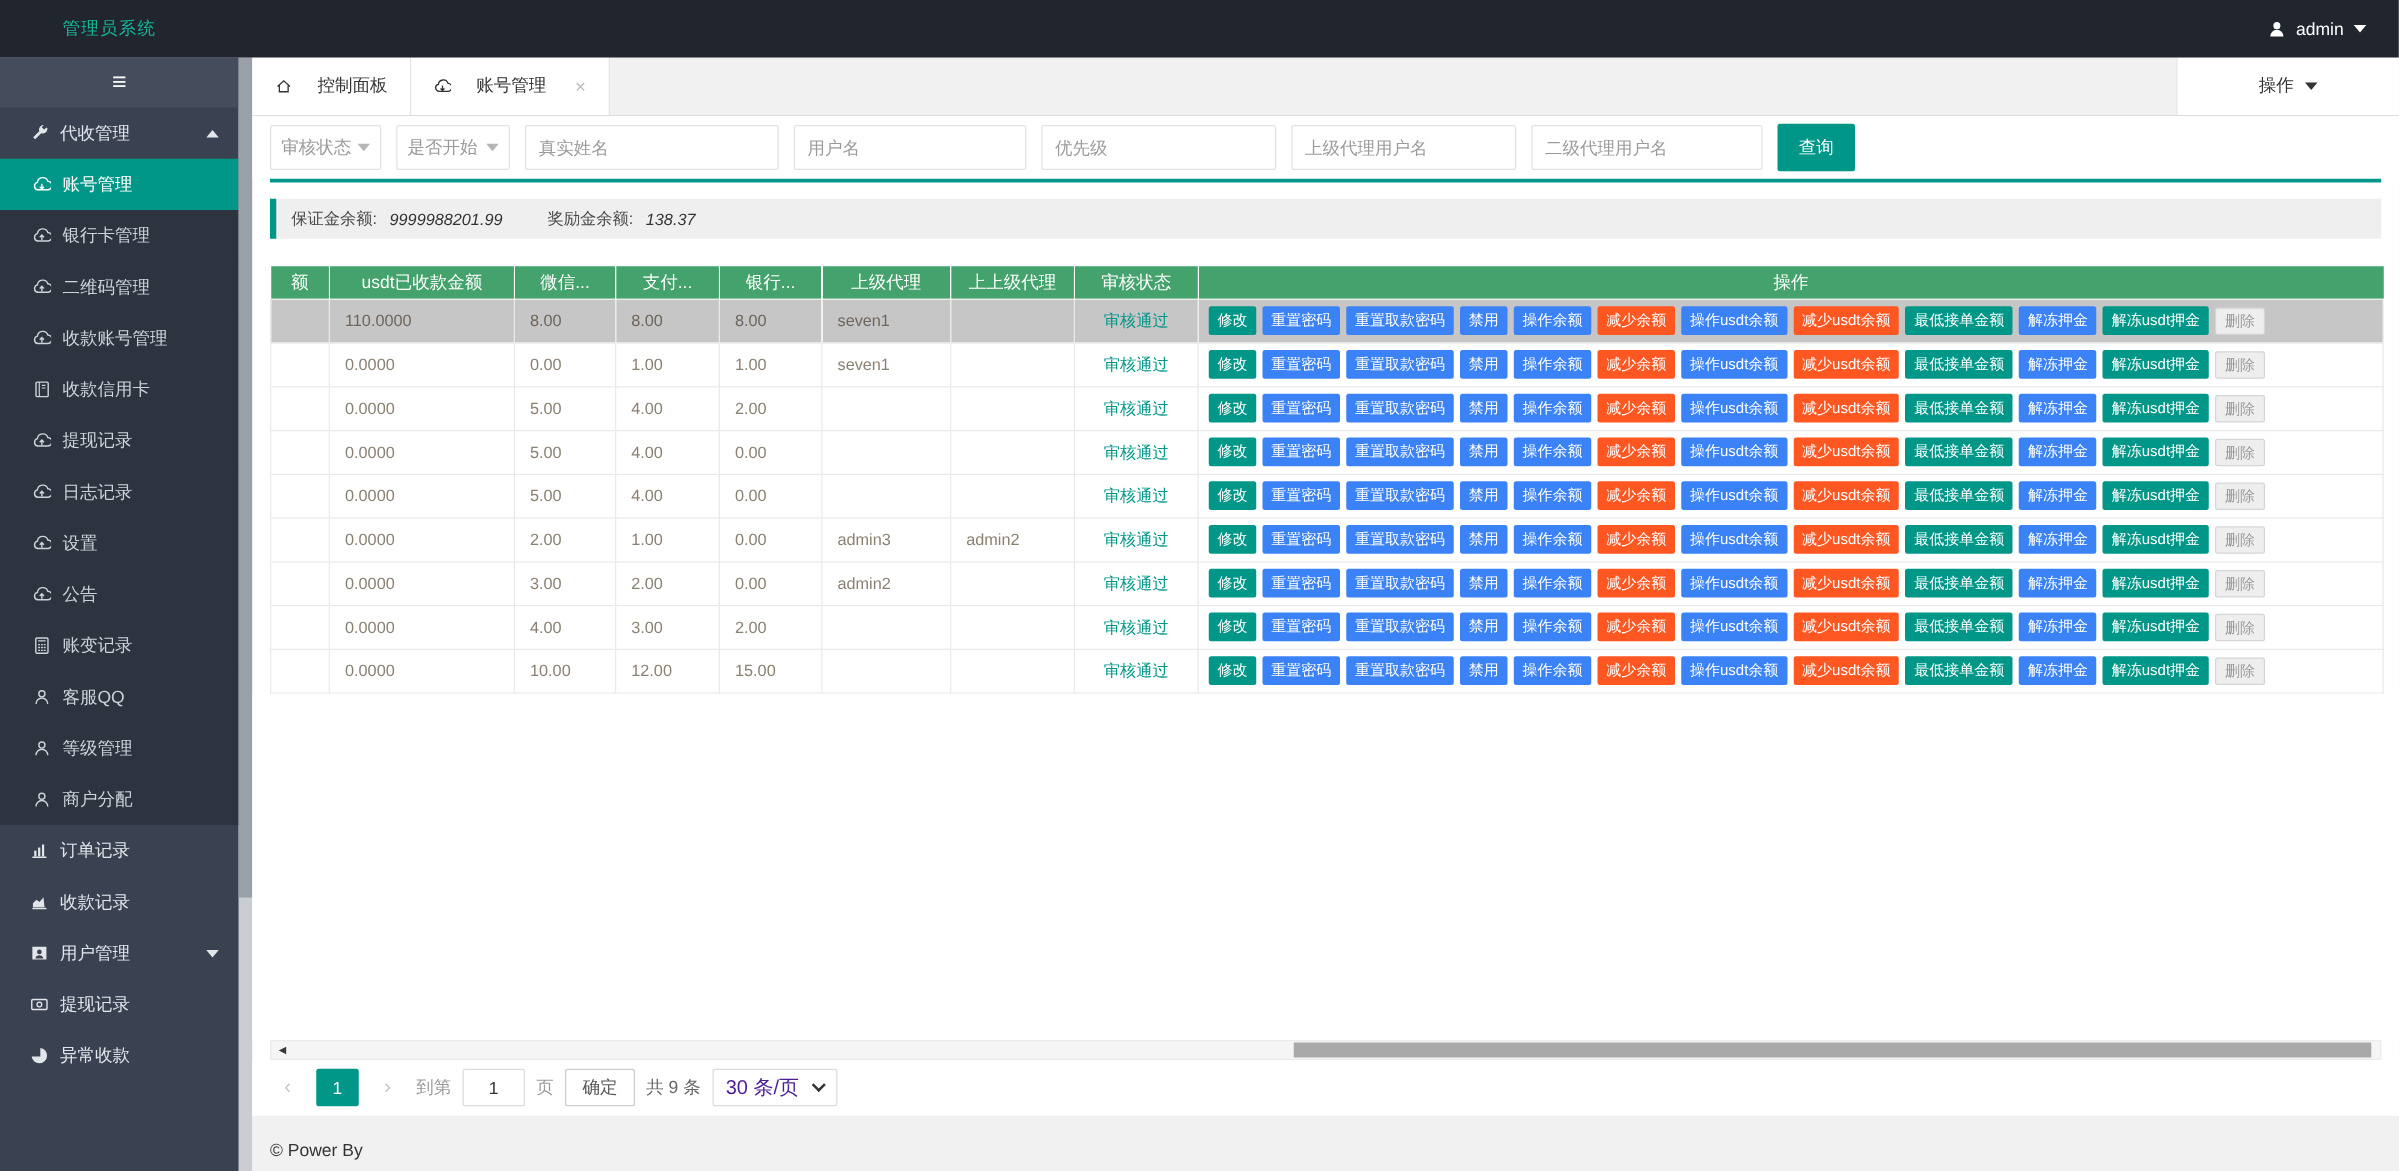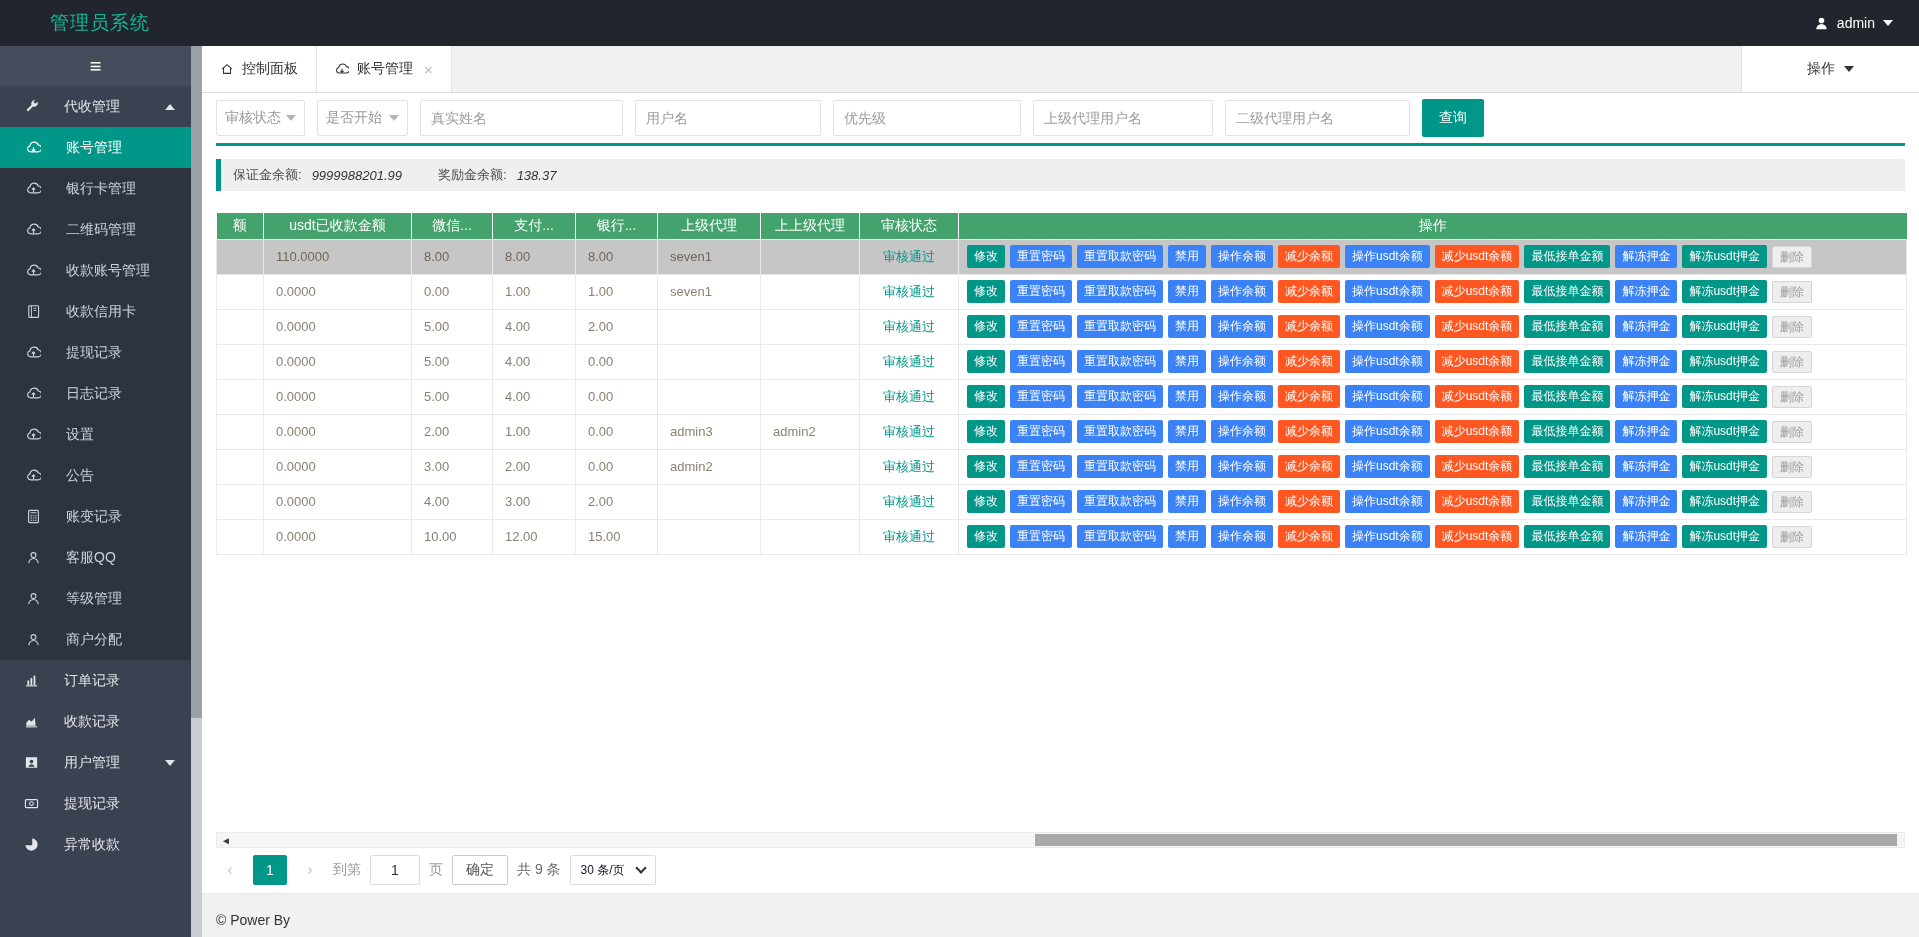--- a/index.html
+++ b/index.html
@@ -1,41 +1,41 @@
 <!DOCTYPE html>
 <html><head>
 <meta charset="utf-8">
 <style>
   *{margin:0;padding:0;box-sizing:border-box}
   html,body{width:1919px;height:937px;overflow:hidden;background:#f1f1f1;
     font-family:"Liberation Sans","DejaVu Sans",sans-serif}
   
   .topbar{position:absolute;top:0;left:0;right:0;height:46px;background:#20252e;
     display:flex;align-items:center;justify-content:space-between;padding:0 26px 0 50px;z-index:5}
-  .brand{color:#16b798;font-size:19px;letter-spacing:1px}
+  .brand{color:#16b798;font-size:14px;letter-spacing:1px}
   .user{color:#fff;display:flex;align-items:center;gap:8px;font-size:14px;cursor:pointer}
   .ic{width:15px;height:15px;fill:currentColor;stroke:none;flex:0 0 auto}
   .caret{width:0;height:0;border-left:5px solid transparent;border-right:5px solid transparent;display:inline-block}
   .caret.up{border-bottom:6px solid currentColor}
   .caret.down{border-top:6px solid currentColor}
   
   .sidebar{position:absolute;top:46px;left:0;width:191px;bottom:0;background:#3a4150;overflow:hidden}
   .burger{height:40px;background:#454c5b;display:flex;align-items:center;justify-content:center;
     color:#fff;font-size:20px;cursor:pointer}
-  .side-item{height:41px;display:flex;align-items:center;gap:25px;padding:0 16px 0 24px;
+  .side-item{height:41px;display:flex;align-items:center;gap:9px;padding:0 16px 0 24px;
     color:#e2e5ea;font-size:14px;cursor:pointer;white-space:nowrap}
   .side-item.sub{background:#2d333f;color:#ced3db;padding-left:26px}
   .side-item.active{background:#009688;color:#fff}
   .side-item .caret{margin-left:auto}
   .side-scroll{position:absolute;top:46px;left:191px;width:11px;bottom:0;background:#c9ccd1}
   .side-scroll .thumb{position:absolute;top:0;left:0;right:0;height:672px;background:#9aa0a8}
   
   .main{position:absolute;top:46px;left:202px;right:0;bottom:0;background:#f1f1f1}
   .tabbar{height:47px;background:#f1f1f1;border-bottom:1px solid #dcdcdc;display:flex;align-items:stretch}
-  .tab{background:#fff;display:flex;align-items:center;gap:8px;padding:0 18px;font-size:14px;
+  .tab{background:#fff;display:flex;align-items:center;gap:20px;padding:0 18px;font-size:14px;
     color:#333;border-right:1px solid #e3e3e3;cursor:pointer}
   .tab .ic{width:14px;height:14px}
   .tab-close{color:#b9bec4;font-size:15px;margin-left:3px}
   .actions-toggle{margin-left:auto;background:#fff;width:178px;display:flex;align-items:center;
     justify-content:center;gap:9px;font-size:14px;color:#333;border-left:1px solid #e3e3e3;cursor:pointer}
   .caret.dark{border-top-color:#333}
   
   .panel{background:#fff}
   .filterbar{display:flex;align-items:center;gap:12px;padding:6px 14px;background:#fff}
   .f-select{display:flex;align-items:center;justify-content:space-between;height:36px;
@@ -73,21 +73,21 @@
   .pager{display:flex;align-items:center;gap:9px;padding:8px 14px;background:#fff;border-bottom:1px solid #e8e8e8;height:46px}
   .pg-btn{min-width:28px;height:30px;line-height:30px;text-align:center;color:#c2c6cc;font-size:16px;cursor:pointer}
   .pg-btn.cur{background:#009688;color:#fff;width:34px;border-radius:2px;font-size:14px}
   .pg-text{color:#9a9a9a;font-size:14px}
   .pg-input{width:50px;height:30px;border:1px solid #dcdcdc;border-radius:2px;text-align:center;
     font-size:14px;color:#333;outline:none}
   .pg-confirm{height:30px;padding:0 13px;background:#fff;border:1px solid #ccc;border-radius:2px;
     font-size:14px;color:#555;cursor:pointer}
   .pg-total{color:#666;font-size:14px}
   .pg-select{height:30px;border:1px solid #dcdcdc;border-radius:2px;display:flex;align-items:center;
-    gap:12px;padding:0 10px;font-size:12px;color:#0f172a;cursor:pointer}
+    gap:12px;padding:0 10px;font-size:16px;color:#4c1d95;cursor:pointer}
   .chev{width:8px;height:8px;border-right:2px solid #333;border-bottom:2px solid #333;
     transform:rotate(45deg);margin-top:-4px}
   
   .footer{padding:18px 0 0 14px;color:#333;font-size:14px;background:#f1f1f1;height:45px}
   .defs{position:absolute;width:0;height:0;overflow:hidden}
 </style>
 </head>
 <body>
 
 <svg class="defs" aria-hidden="true">

